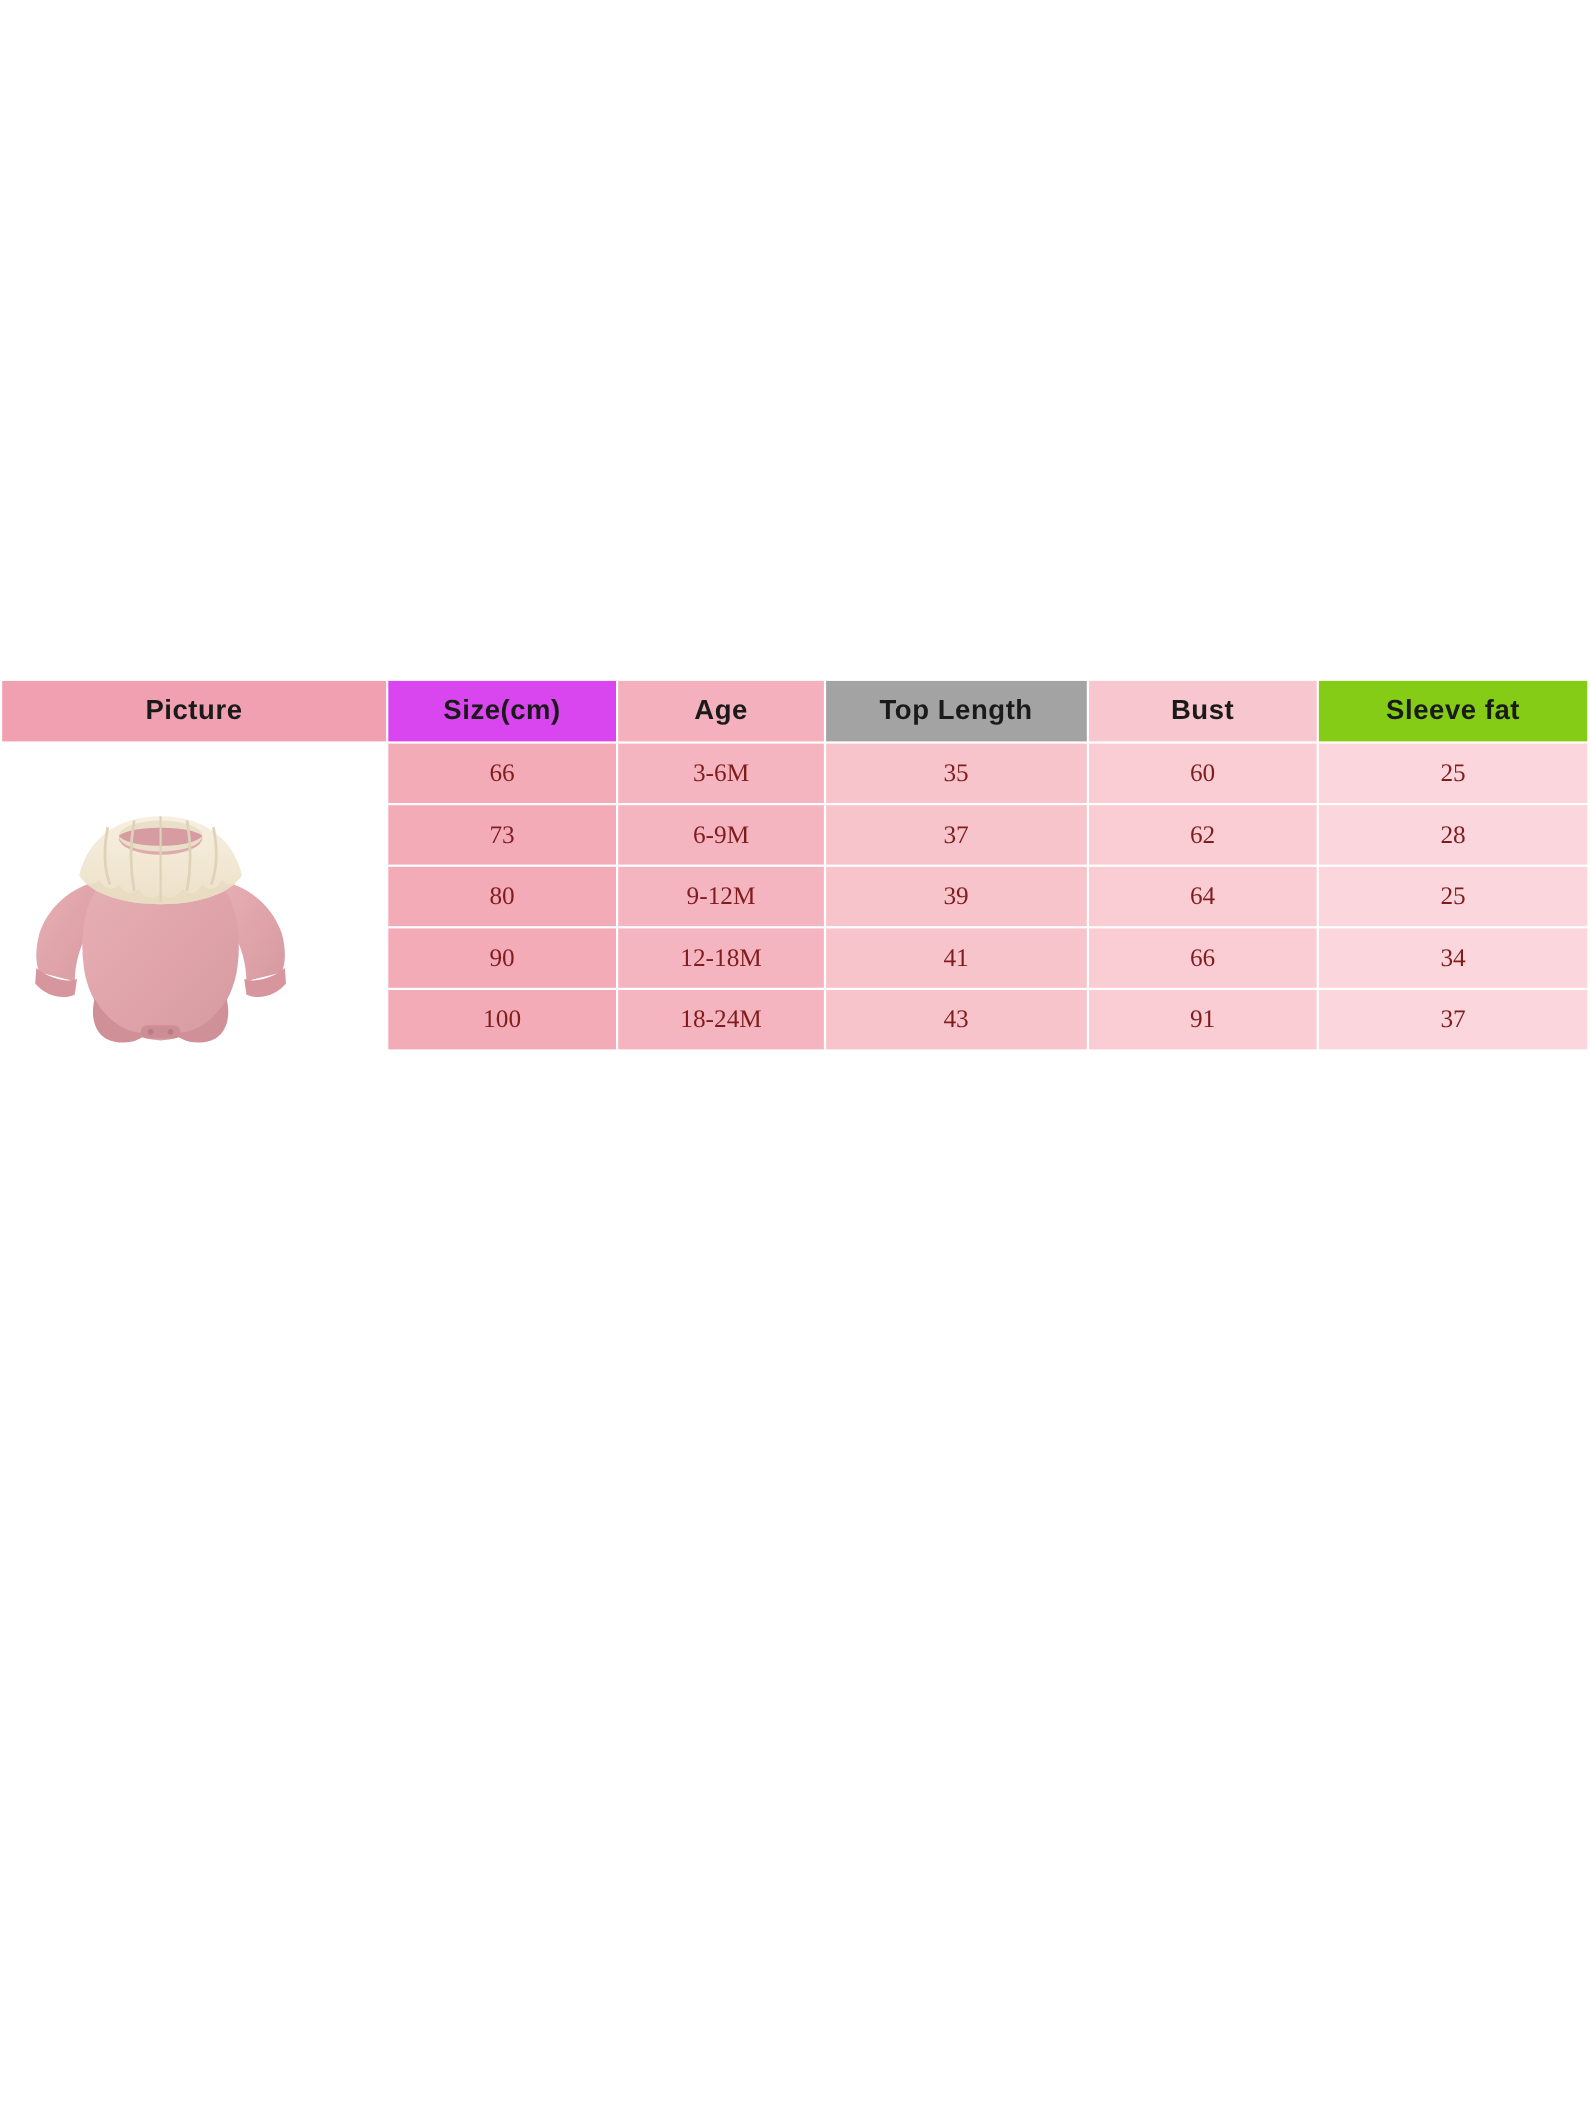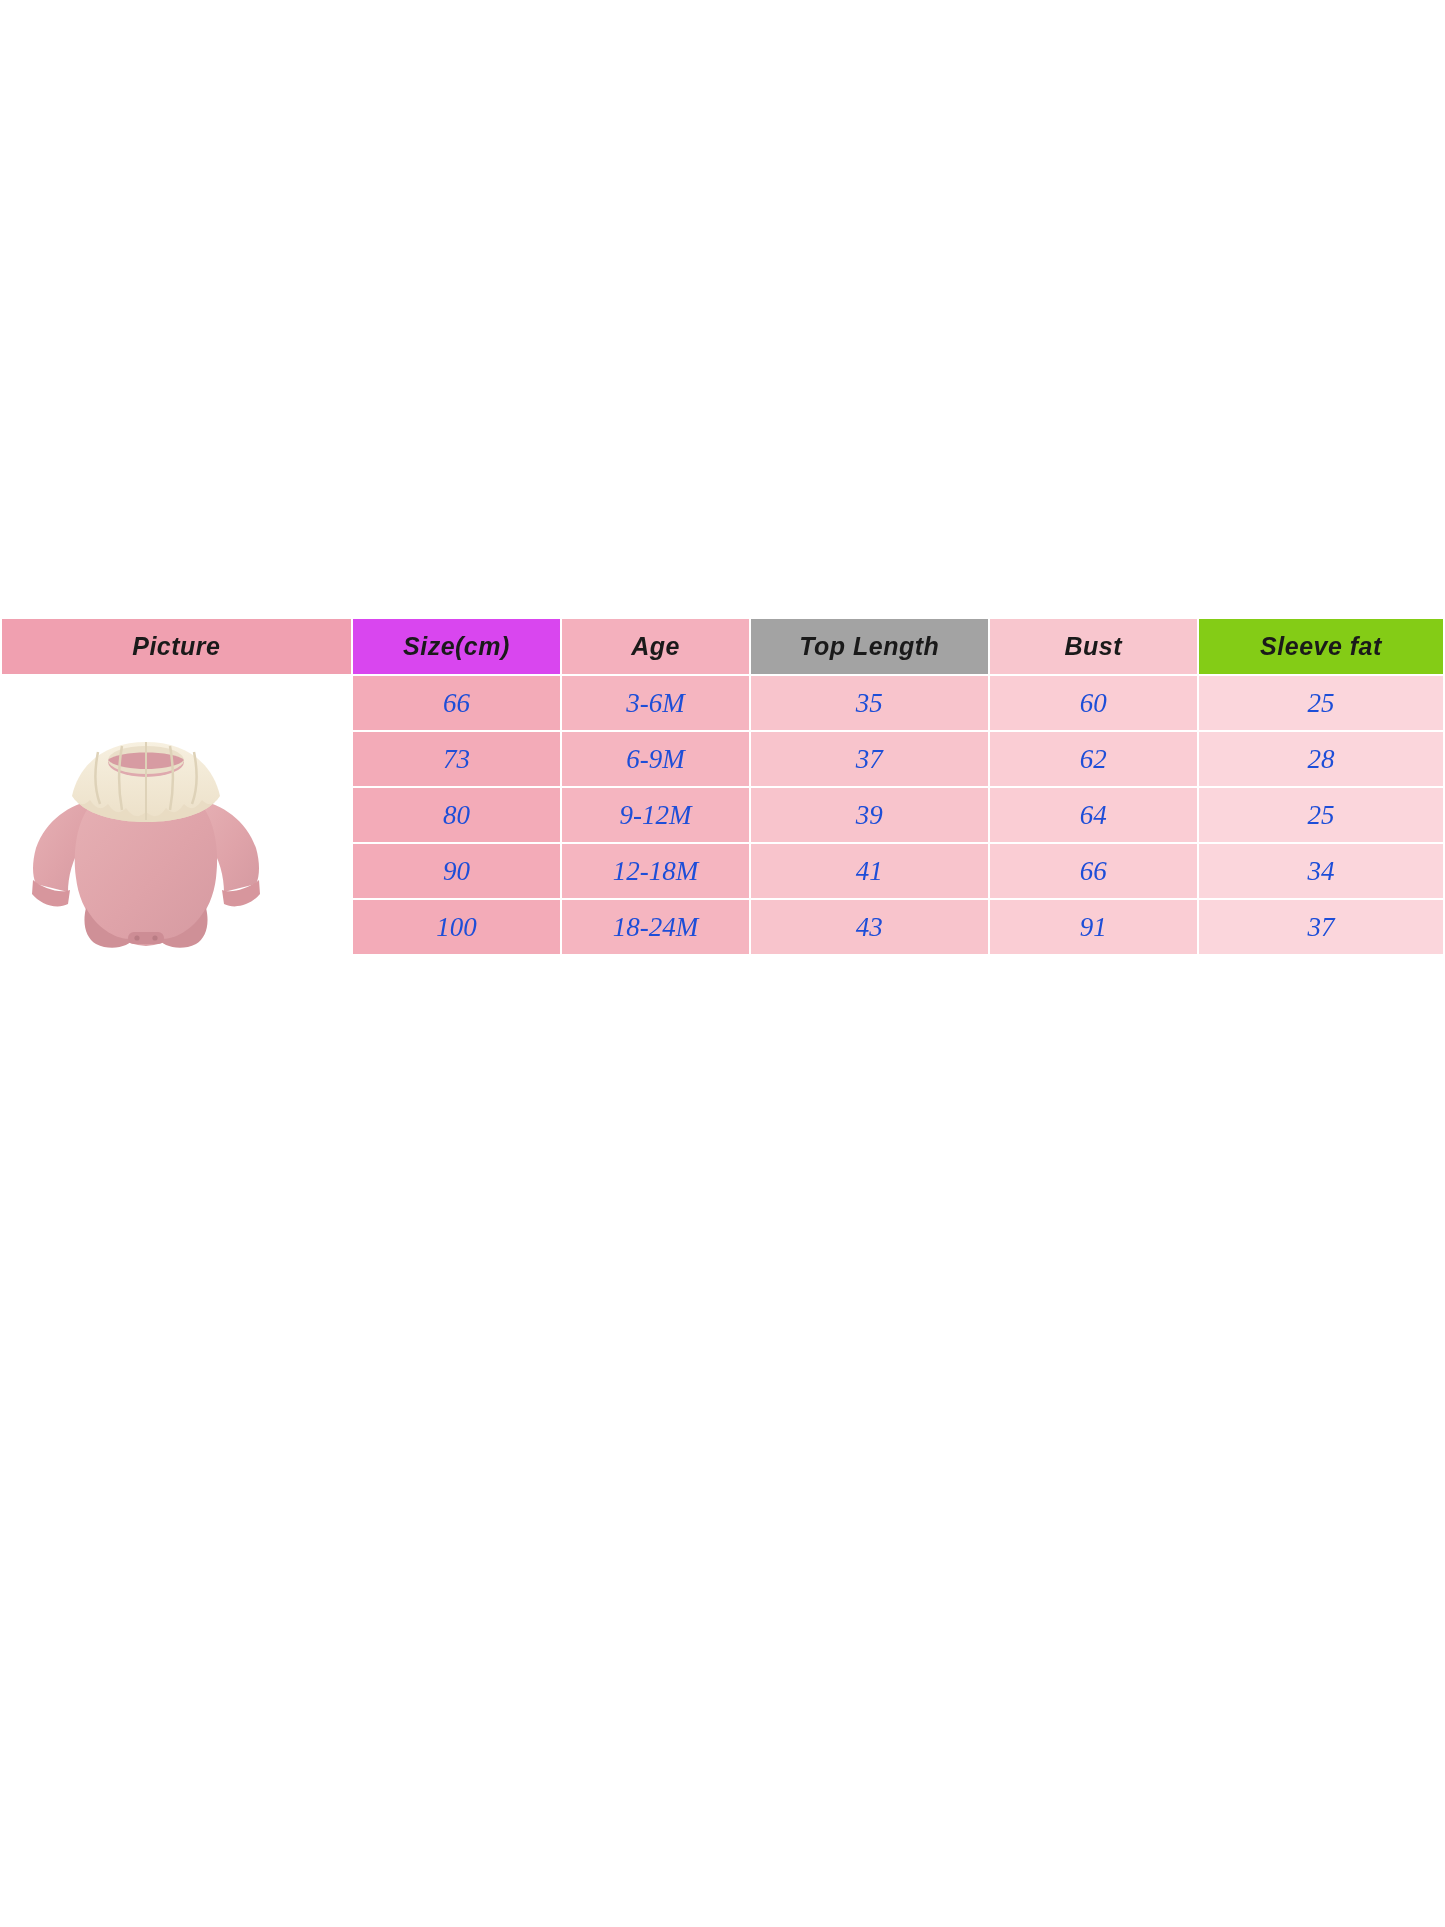--- a/index.html
+++ b/index.html
@@ -13,21 +13,20 @@
     position: relative;
     font-family: "Liberation Serif", serif;
     overflow: hidden;
   }
 
   .size-chart {
     position: absolute;
     left: 0px;
     top: 617px;
     width: 1445px;
-    font-style: italic;
   }
 
   table.chart {
     border-collapse: collapse;
     table-layout: fixed;
     width: 1445px;
   }
 
   table.chart td, table.chart th {
     padding: 0;
@@ -57,22 +56,22 @@
   
   th.h-pic  { background: #f0a0b0; }
   th.h-size { background: #d946ef; }
   th.h-age  { background: #f4b0bd; }
   th.h-top  { background: #a3a3a3; }
   th.h-bust { background: #f8c6ce; }
   th.h-slv  { background: #84cc16; }
 
   tbody td {
     height: 54px;
-    font-size: 27px;
-    color: #1d4ed8;
+    font-size: 23px;
+    color: #7f1d1d;
     font-family: "Liberation Serif", serif;
   }
 
   td.d-size { background: #f3abb8; }
   td.d-age  { background: #f5b5c0; }
   td.d-top  { background: #f8c4cc; }
   td.d-bust { background: #facdd4; }
   td.d-slv  { background: #fbd6dc; }
 
   td.pic-cell {

